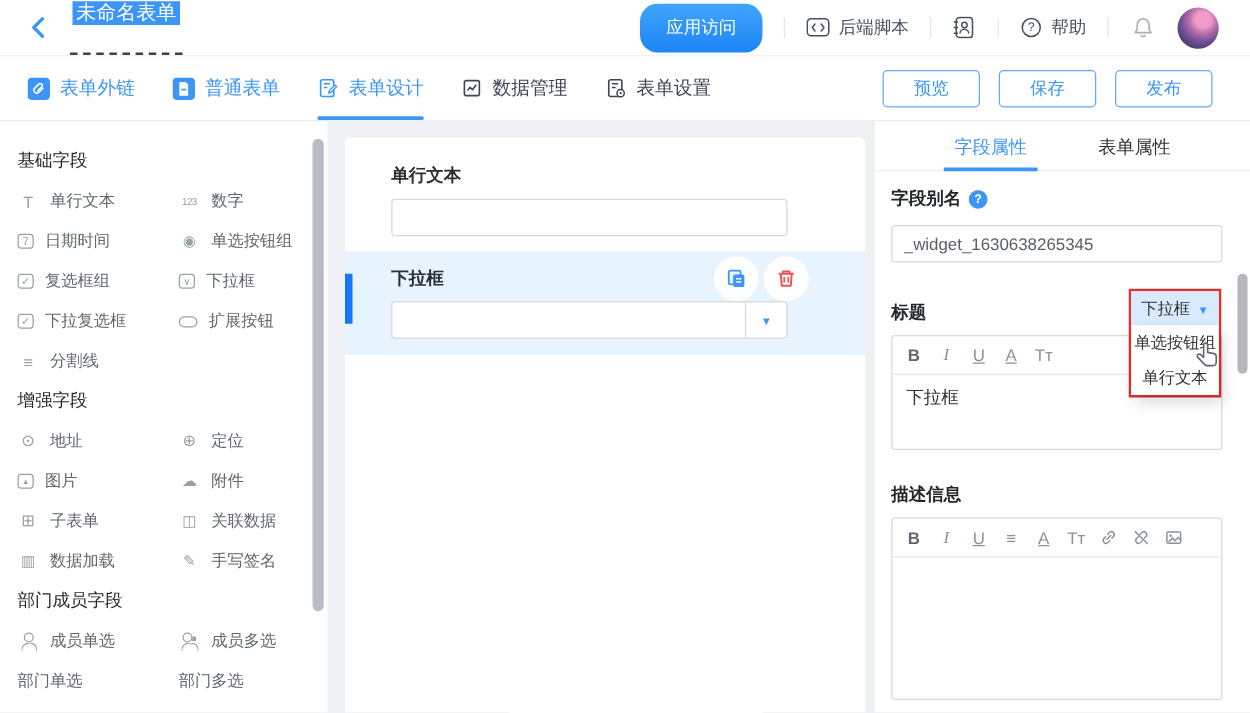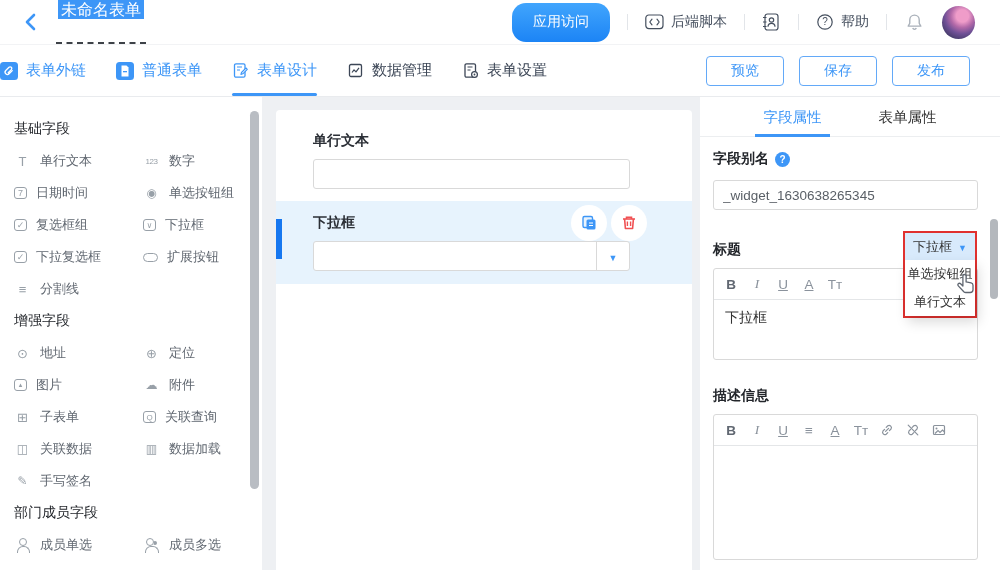--- a/index.html
+++ b/index.html
@@ -11,21 +11,21 @@
   .back{margin-right:16px;display:flex;align-items:center;cursor:pointer}
   .title-wrap{border-bottom:2px dashed #3e4248;padding:0 2px 3px;cursor:text}
   .title-sel{background:#3d96f7;color:#fff;font-size:16px;padding:1px 3px}
   .top-right{margin-left:auto;display:flex;align-items:center;gap:17px;padding-right:25px}
   .pill{height:39px;padding:0 21px;border:none;border-radius:14px;background:linear-gradient(180deg,#41a5fd,#1c84f5);color:#fff;font-size:14px;cursor:pointer}
   .vdiv{width:1px;height:16px;background:#e2e5e9}
   .top-item{display:flex;align-items:center;gap:7px;font-size:14px;color:#454f5e;cursor:pointer}
   .avatar{width:33px;height:33px;border-radius:50%;background:radial-gradient(circle at 62% 30%,#ef9cc9 0 20%,#b269a8 38%,#6f5096 58%,#413a66 82%,#2e2b4d);cursor:pointer}
 
   
-  .tabsbar{height:52px;background:#fff;display:flex;align-items:center;border-bottom:1px solid #e9ebee;}
+  .tabsbar{height:52px;background:#fff;display:flex;align-items:center;border-bottom:1px solid #e9ebee;padding-left:22px}
   .tab{display:flex;align-items:center;gap:8px;font-size:15px;margin-right:30px;position:relative;height:100%;cursor:pointer;white-space:nowrap}
   .tab.blue{color:#3d96f7}
   .tab.dark{color:#3c4656}
   .tab.active::after{content:"";position:absolute;left:0;right:0;bottom:0;height:3px;background:#3d96f7;border-radius:2px}
   .actions{margin-left:auto;display:flex;gap:15px;padding-right:30px}
   .btn{width:78px;height:30px;border:1px solid #63a9f8;border-radius:4px;background:#fff;color:#3d96f7;font-size:14px;cursor:pointer}
 
   
   .content{position:relative;height:473px}
 
@@ -266,24 +266,20 @@
         </div>
       <div class="fld">
           <i class="sico g-cloud"></i>
           <span>附件</span>
         </div>
       <div class="fld">
           <i class="sico g-grid"></i>
           <span>子表单</span>
         </div>
       <div class="fld">
-          <i class="sico sbox g-q"></i>
-          <span>关联查询</span>
-        </div>
-      <div class="fld">
           <i class="sico g-twosq"></i>
           <span>关联数据</span>
         </div>
       <div class="fld">
           <i class="sico g-bars"></i>
           <span>数据加载</span>
         </div>
       <div class="fld">
           <i class="sico g-pen"></i>
           <span>手写签名</span>

